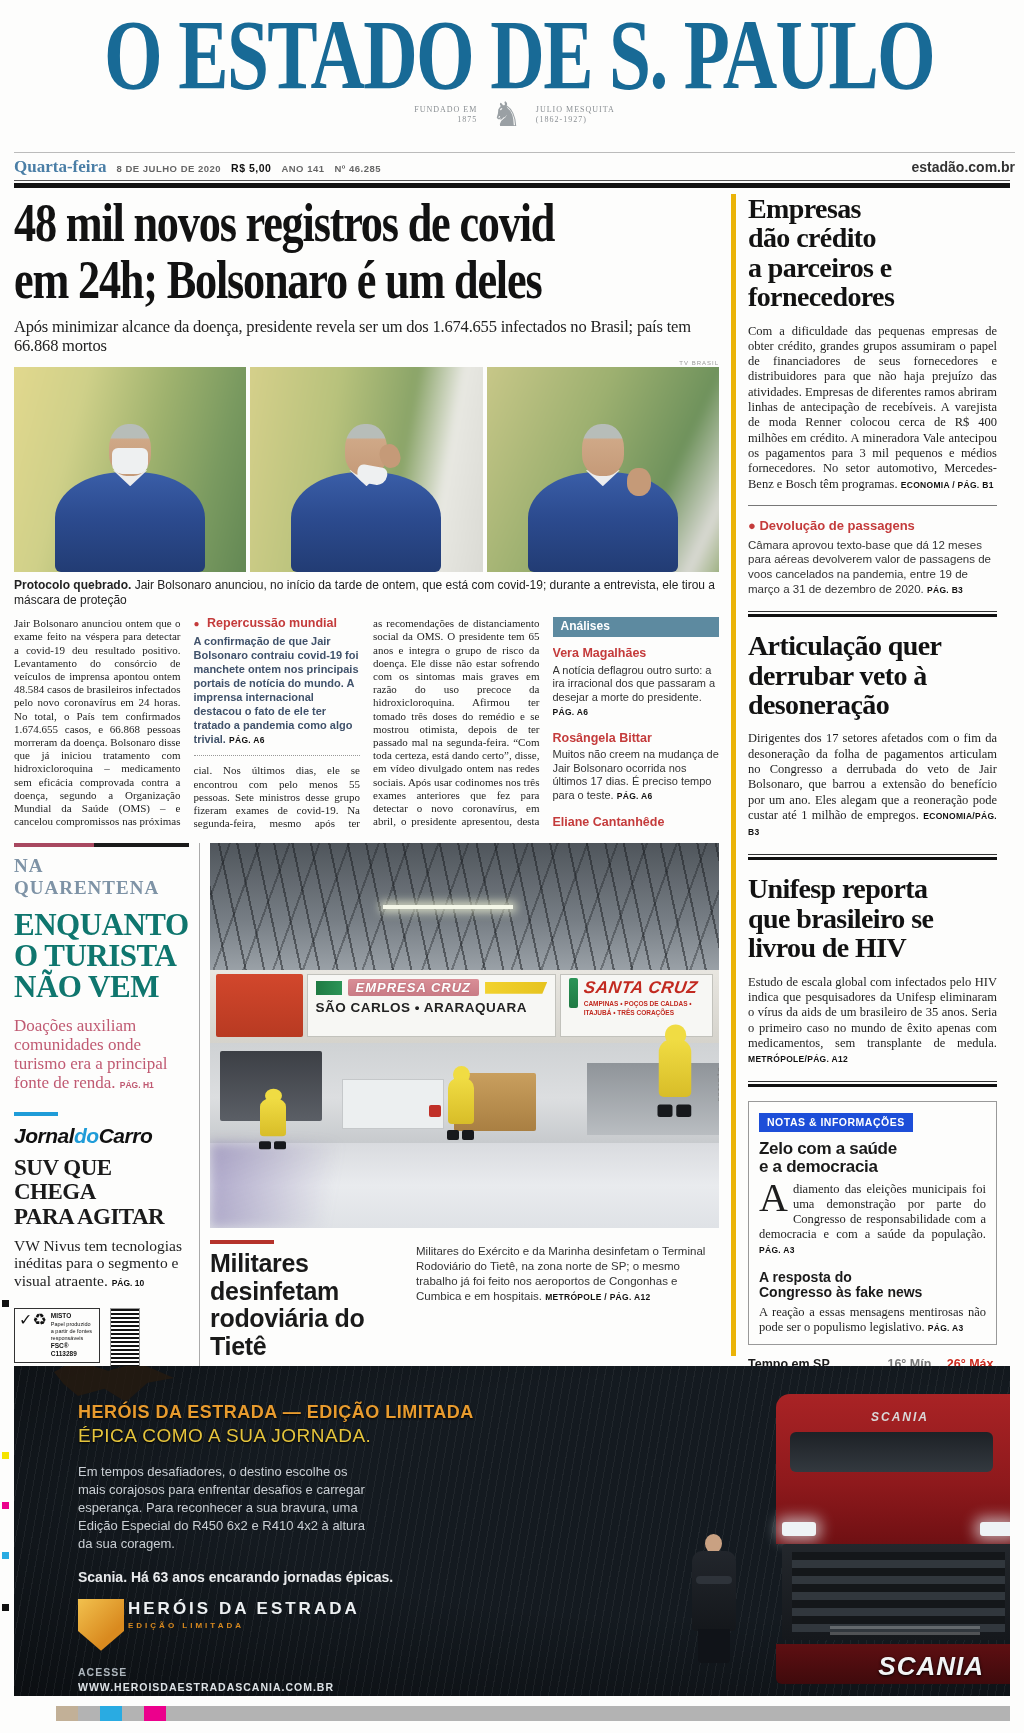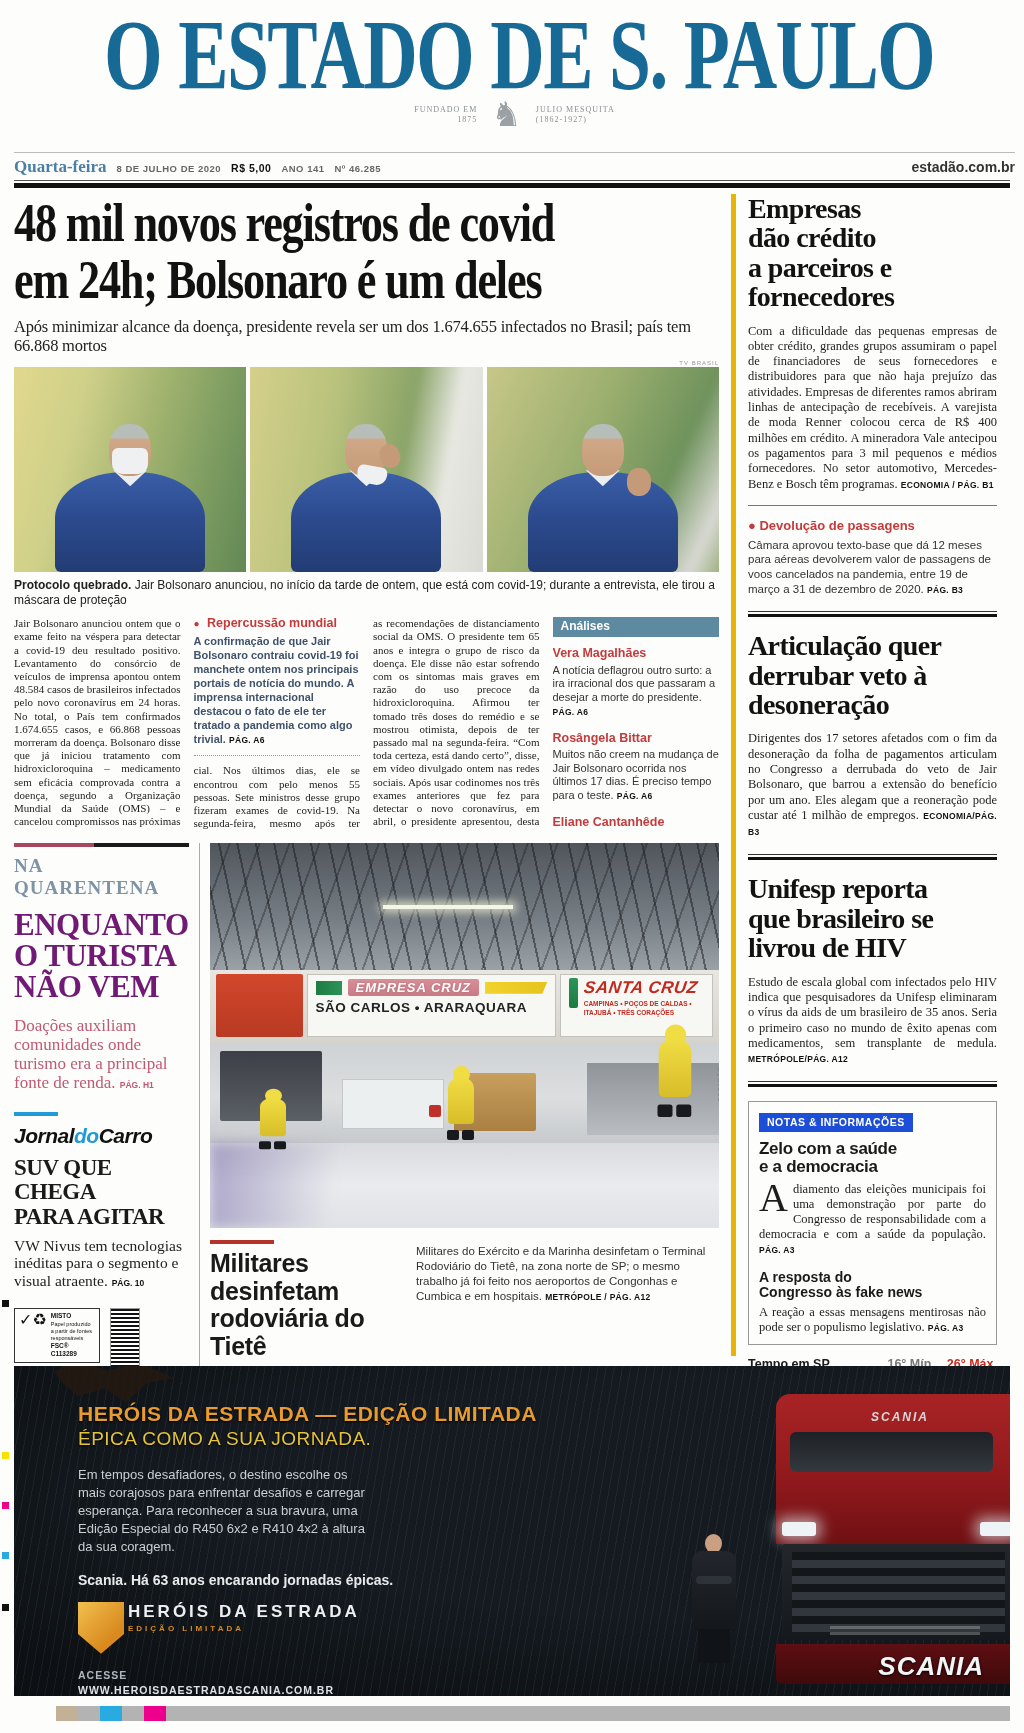--- a/index.html
+++ b/index.html
@@ -70,21 +70,21 @@
   .analises-header { background:#5d8aa0; color:#fff; font-weight:bold; font-size:12px; padding:3px 8px 4px; margin-bottom:10px; }
   .an-name { color:#c43b3b; font-weight:bold; font-size:12.5px; margin-bottom:3px; }
   .an-text { font-size:11px; line-height:13.8px; color:#333; margin-bottom:12px; }
 
   
   .mid { display:flex; margin-top:14px; }
   .mid-left { width:186px; padding-right:10px; border-right:1px solid #aaa; }
   .mid-right { flex:1; padding-left:10px; }
   .tone-rule { height:4px; background:linear-gradient(90deg,#a84860 0 46%,#1a1a1a 46%); margin-bottom:8px; }
   .quar-kicker { font-weight:bold; font-size:19px; letter-spacing:1px; color:#7e93a6; margin-bottom:10px; }
-  .quar-headline { font-weight:bold; font-size:31px; line-height:1.0; letter-spacing:-0.5px; color:#701a75; margin-bottom:14px; }
+  .quar-headline { font-weight:bold; font-size:31px; line-height:1.0; letter-spacing:-0.5px; color:#0f766e; margin-bottom:14px; }
   .quar-deck { font-size:17px; line-height:1.12; color:#c05a72; }
   .quar-page { font-family:"Liberation Sans", sans-serif; font-weight:bold; font-size:8.5px; color:#c05a72; }
   .jdc-rule { width:44px; height:4px; background:#1f9cd8; margin:20px 0 8px; }
   .jdc-logo { font-family:"Liberation Sans", sans-serif; font-weight:bold; font-style:italic; font-size:21px; letter-spacing:-0.5px; color:#111; margin-bottom:8px; }
   .jdc-logo .blue { color:#1f9cd8; }
   .suv-headline { font-weight:bold; font-size:23px; line-height:1.05; letter-spacing:-0.5px; margin-bottom:8px; }
   .suv-deck { font-size:15.5px; line-height:1.15; color:#222; }
   .pg { font-family:"Liberation Sans", sans-serif; font-weight:bold; font-size:8.5px; color:#111; }
   .fsc-row { display:flex; gap:10px; margin-top:18px; align-items:flex-start; }
   .fsc-box { border:1px solid #333; width:86px; padding:3px 4px; font-family:"Liberation Sans", sans-serif; display:flex; gap:4px; }
@@ -192,21 +192,21 @@
   .truck-grille::before { content:""; position:absolute; inset:8px 10px; background:repeating-linear-gradient(0deg,#31373d 0 8px,#14171a 8px 16px); }
   .truck-lightL,.truck-lightR { position:absolute; top:128px; width:34px; height:14px; background:#eef3f6; border-radius:3px; box-shadow:0 0 14px 5px rgba(235,245,250,.6); }
   .truck-lightL { left:6px; } .truck-lightR { right:10px; }
   .truck-bumper { position:absolute; top:250px; left:0; width:100%; height:40px; background:linear-gradient(180deg,#5e0f12,#3f0a0c); border-radius:0 0 6px 6px; }
   .ad-man { position:absolute; top:168px; right:268px; width:56px; height:130px; }
   .man-head { position:absolute; top:0; left:19px; width:17px; height:19px; background:#c9a182; border-radius:50%; }
   .man-body { position:absolute; top:17px; left:6px; width:44px; height:80px; background:linear-gradient(180deg,#22262c,#14171b); border-radius:10px 10px 4px 4px; }
   .man-arms { position:absolute; top:42px; left:10px; width:36px; height:8px; background:#2e333a; border-radius:4px; }
   .man-legs { position:absolute; top:95px; left:12px; width:32px; height:34px; background:#101318; border-radius:0 0 4px 4px; }
   .ad-copy { position:absolute; top:36px; left:64px; width:560px; font-family:"Liberation Sans", sans-serif; }
-  .ad-h1 { color:#e89b2e; font-weight:bold; font-size:21px; letter-spacing:.5px; text-shadow:0 1px 2px #000; }
+  .ad-h1 { color:#e89b2e; font-weight:bold; font-size:18px; letter-spacing:.5px; text-shadow:0 1px 2px #000; }
   .ad-h2 { color:#e5c43c; font-weight:normal; font-size:19px; letter-spacing:.5px; margin-top:2px; text-shadow:0 1px 2px #000; }
   .ad-body { margin-top:16px; color:#c9ced3; font-size:13px; line-height:1.38; }
   .ad-tag { margin-top:16px; color:#e8eaec; font-weight:bold; font-size:14px; }
   .ad-logo-row { margin-top:14px; display:flex; gap:4px; }
   .heroes-shield { width:46px; height:52px; background:linear-gradient(135deg,#f2c14e,#d98a1f 70%);
     clip-path:polygon(0 0,100% 0,100% 62%,50% 100%,0 62%); }
   .heroes-name { color:#eceff1; font-weight:bold; font-size:17px; letter-spacing:3px; }
   .heroes-sub { color:#d98a1f; font-weight:bold; font-size:8px; letter-spacing:3px; margin-top:2px; }
   .ad-access { margin-top:14px; color:#aeb6bd; font-weight:bold; font-size:10.5px; letter-spacing:1px; line-height:1.5; }
   .ad-access .url { color:#dde2e6; }

